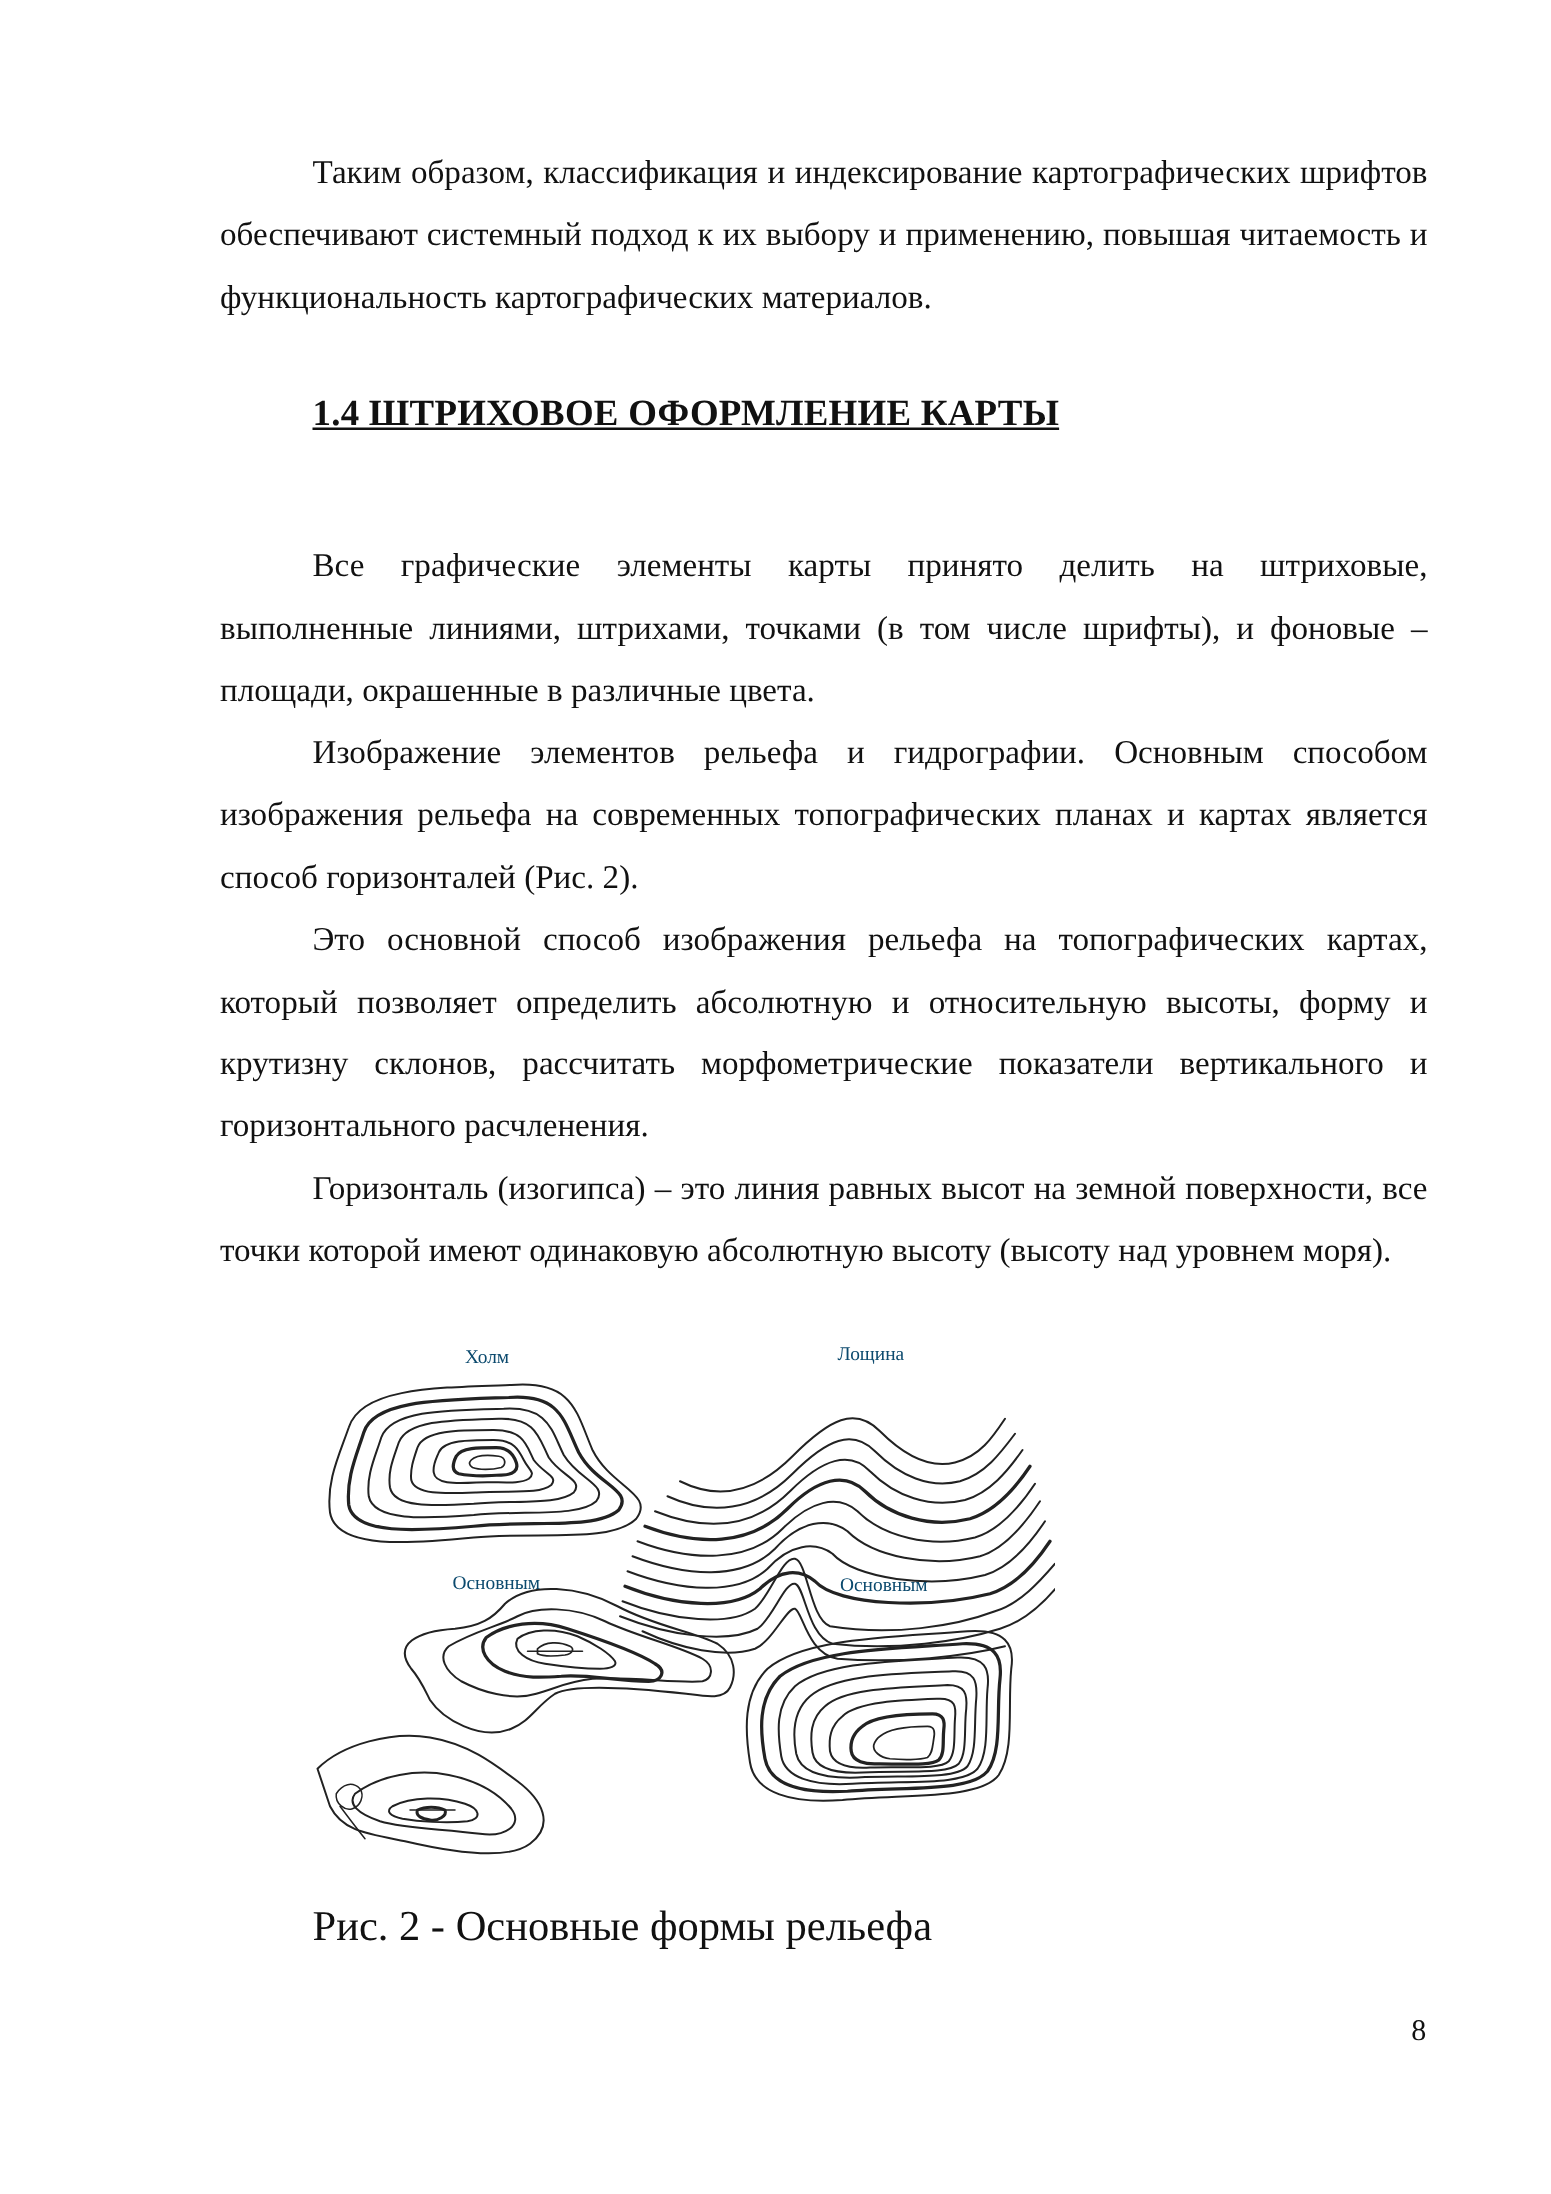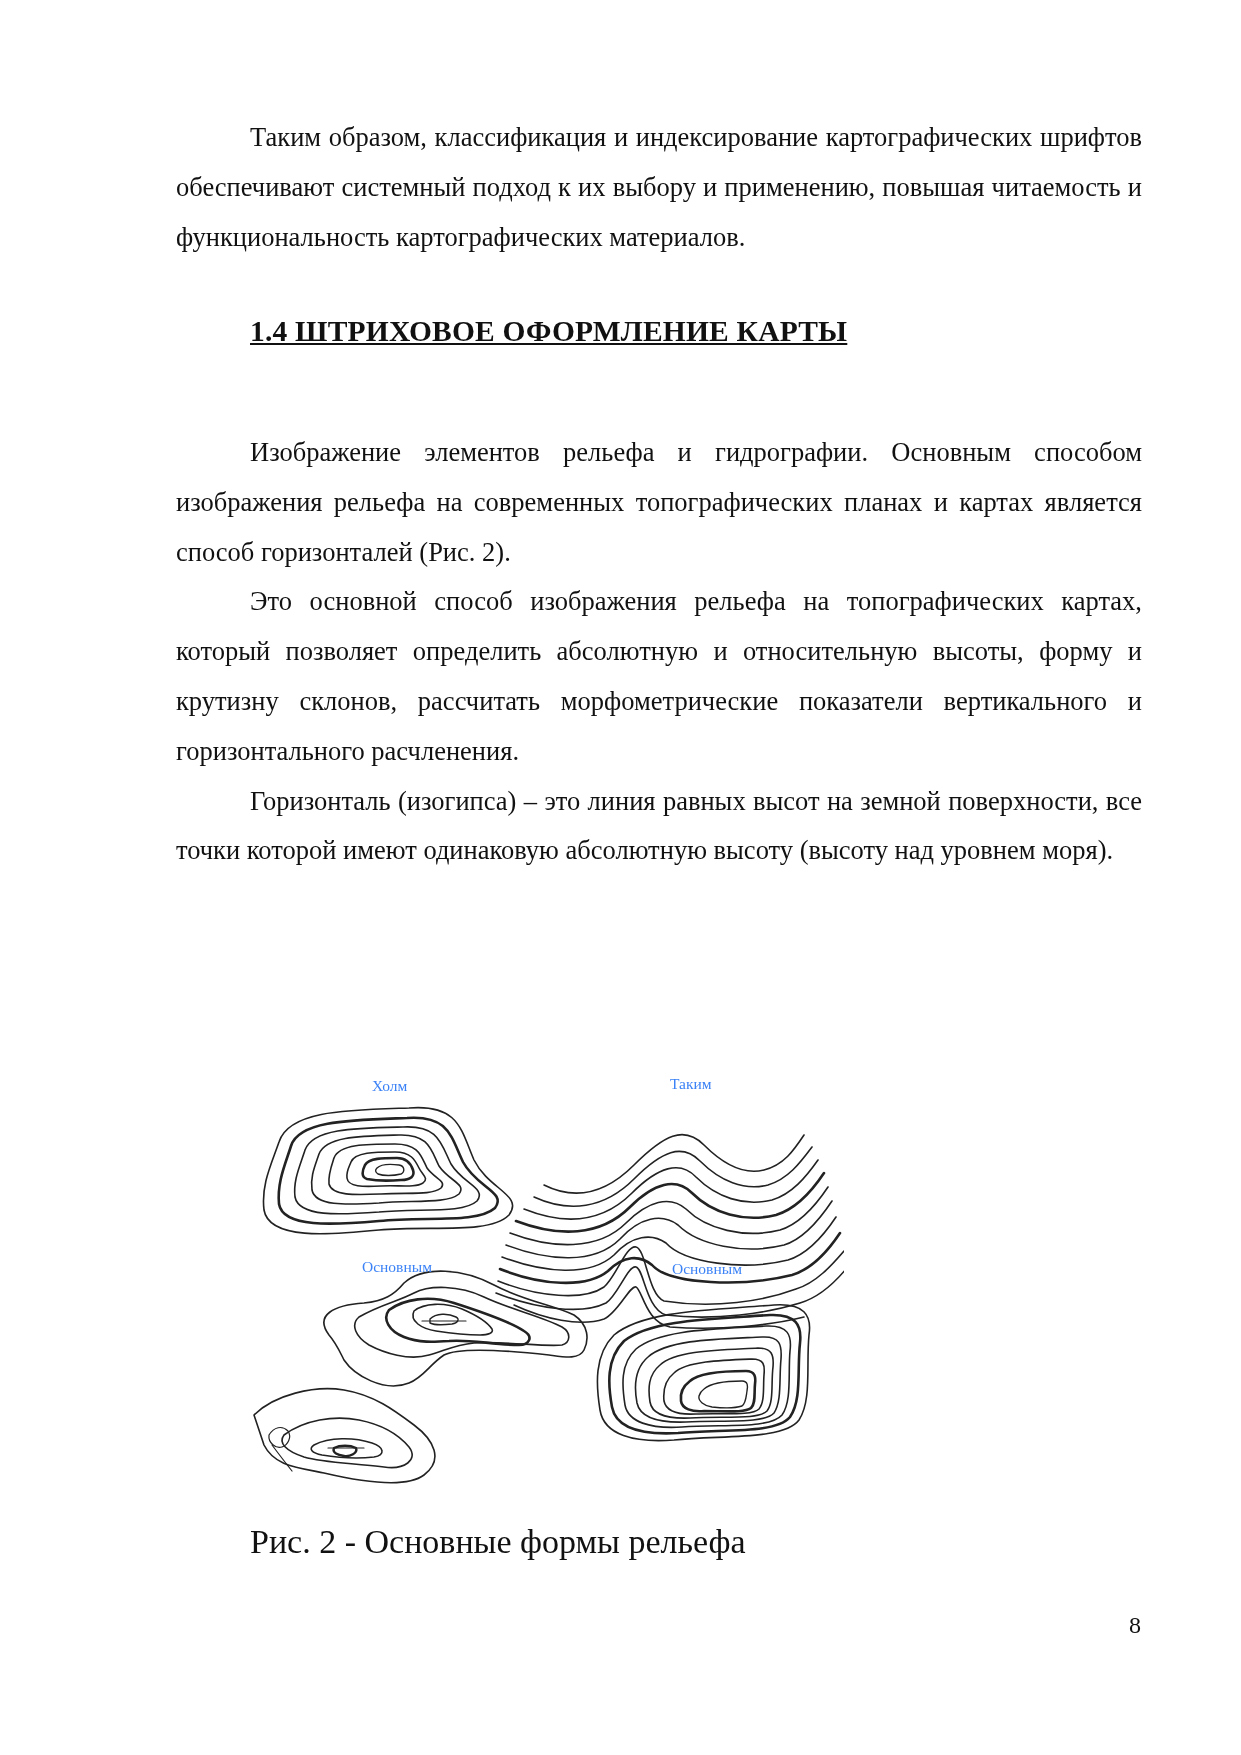--- a/index.html
+++ b/index.html
@@ -58,21 +58,21 @@
     }
     .figure svg {
       position: absolute;
       left: 0; top: 0;
       width: 600px;
       height: 410px;
     }
     .fig-label {
       position: absolute;
       font-size: 15.5px;
-      color: #3b82f6;
+      color: #0c4a6e;
       white-space: nowrap;
     }
     .caption {
       position: absolute;
       left: 250px;
       top: 1525px;
       font-size: 34px;
       line-height: 34px;
       margin: 0;
       white-space: nowrap;
@@ -90,20 +90,21 @@
 
 <div class="page">
 
   <div class="body-block" id="para-intro">
     <p>Таким образом, классификация и индексирование картографических шрифтов обеспечивают системный подход к их выбору и применению, повышая читаемость и функциональность картографических материалов.</p>
   </div>
 
   <h2 class="heading">1.4 ШТРИХОВОЕ ОФОРМЛЕНИЕ КАРТЫ</h2>
 
   <div class="body-block" id="main-text">
+    <p>Все графические элементы карты принято делить на штриховые, выполненные линиями, штрихами, точками (в том числе шрифты), и фоновые – площади, окрашенные в различные цвета.</p>
     <p>Изображение элементов рельефа и гидрографии. Основным способом изображения рельефа на современных топографических планах и картах является способ горизонталей (Рис. 2).</p>
     <p>Это основной способ изображения рельефа на топографических картах, который позволяет определить абсолютную и относительную высоты, форму и крутизну склонов, рассчитать морфометрические показатели вертикального и горизонтального расчленения.</p>
     <p>Горизонталь (изогипса) – это линия равных высот на земной поверхности, все точки которой имеют одинаковую абсолютную высоту (высоту над уровнем моря).</p>
   </div>
 
   <div class="figure">
     <svg viewBox="0 0 600 410" fill="none" stroke="#222" stroke-linecap="round" stroke-linejoin="round">
 
       <g transform="translate(145,95)">
         <path d="M-110,-28 C-100,-60 -40,-60 20,-62 C70,-66 72,-40 85,-10 C100,20 135,25 120,45 C100,65 40,55 -10,60 C-60,65 -120,70 -125,40 C-128,15 -118,-5 -110,-28 Z" stroke-width="1.6"></path>
@@ -152,21 +153,21 @@
         <path d="M-98,-56 C-74,-76 -16,-76 32,-79 C54,-80 58,-70 56,-54 C54,-31 58,-4 48,10 C36,24 -10,19 -52,22 C-84,24 -106,17 -109,0 C-112,-19 -114,-41 -98,-56 Z" stroke-width="1.6"></path>
         <path d="M-86,-48 C-66,-66 -14,-66 28,-68 C46,-69 48,-60 47,-46 C45,-26 48,-4 40,8 C30,19 -10,15 -48,17 C-76,18 -94,12 -97,-2 C-100,-18 -100,-36 -86,-48 Z" stroke-width="1.6"></path>
         <path d="M-74,-40 C-58,-55 -12,-55 24,-57 C38,-57 40,-50 39,-38 C37,-22 40,-3 33,6 C24,15 -10,11 -44,13 C-68,14 -82,9 -84,-3 C-86,-16 -86,-30 -74,-40 Z" stroke-width="1.6"></path>
         <path d="M-60,-32 C-48,-44 -10,-45 18,-46 C30,-46 31,-40 30,-30 C29,-18 31,-3 25,4 C18,11 -10,8 -38,9 C-56,10 -68,6 -70,-4 C-71,-14 -70,-24 -60,-32 Z" stroke-width="1.6"></path>
         <path d="M-44,-24 C-34,-33 -8,-34 12,-34 C21,-34 22,-28 21,-21 C20,-12 22,-2 17,3 C11,8 -10,6 -30,6 C-42,7 -52,4 -53,-4 C-54,-11 -52,-18 -44,-24 Z" stroke-width="2.6"></path>
         <path d="M-30,-16 C-22,-23 -4,-24 8,-24 C14,-24 14,-19 13,-14 C12,-8 12,-2 8,1 C2,3 -12,3 -22,2 C-30,1 -36,-4 -35,-9 C-34,-12 -33,-14 -30,-16 Z" stroke-width="1.4"></path>
       </g>
     </svg>
 
     <div class="fig-label" style="left:128px; top:2px;">Холм</div>
-    <div class="fig-label" style="left:426px; top:0px;">Таким</div>
+    <div class="fig-label" style="left:426px; top:0px;">Лощина</div>
     <div class="fig-label" style="left:118px; top:183px;">Основным</div>
     <div class="fig-label" style="left:428px; top:185px;">Основным</div>
   </div>
 
   <p class="caption">Рис. 2 - Основные формы рельефа</p>
 
   <div class="page-number">8</div>
 </div>
 
 </body></html>

